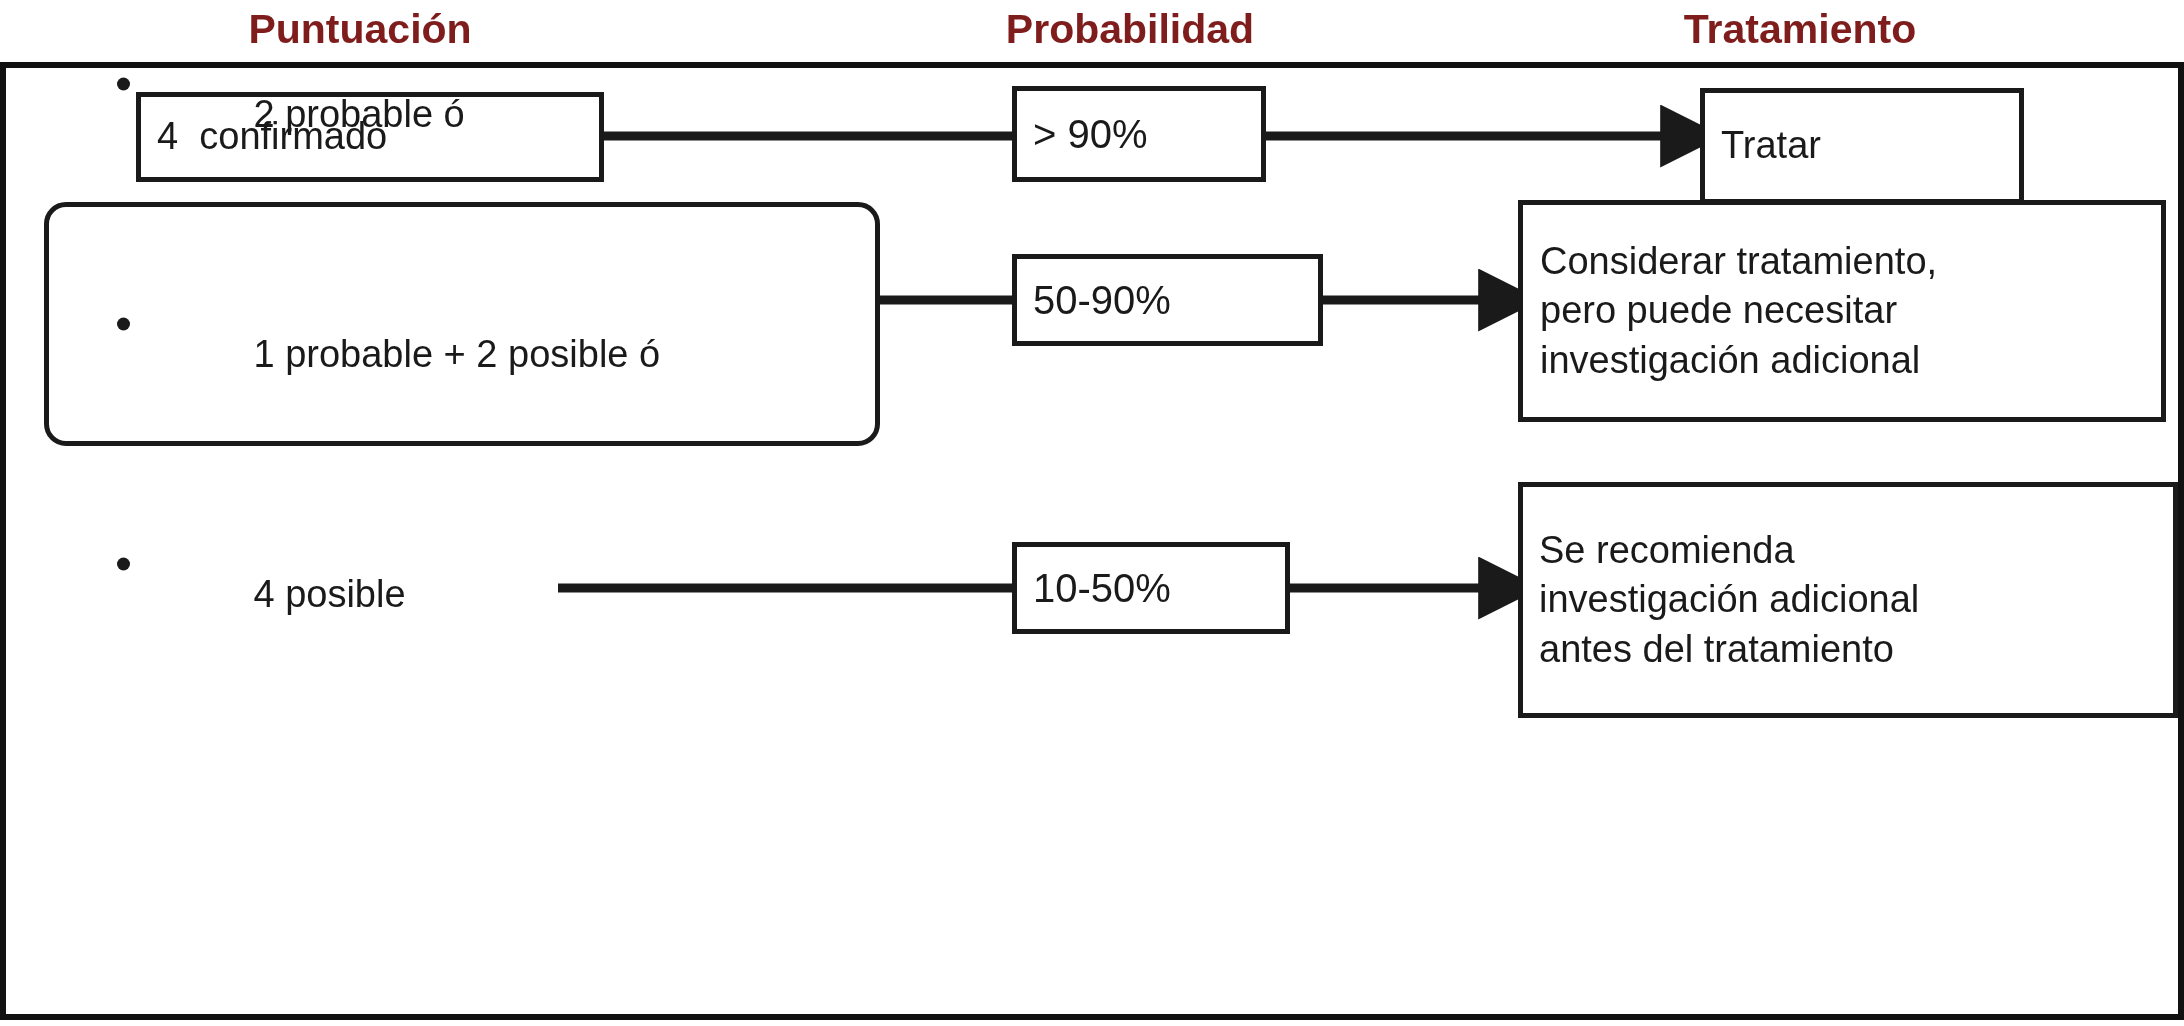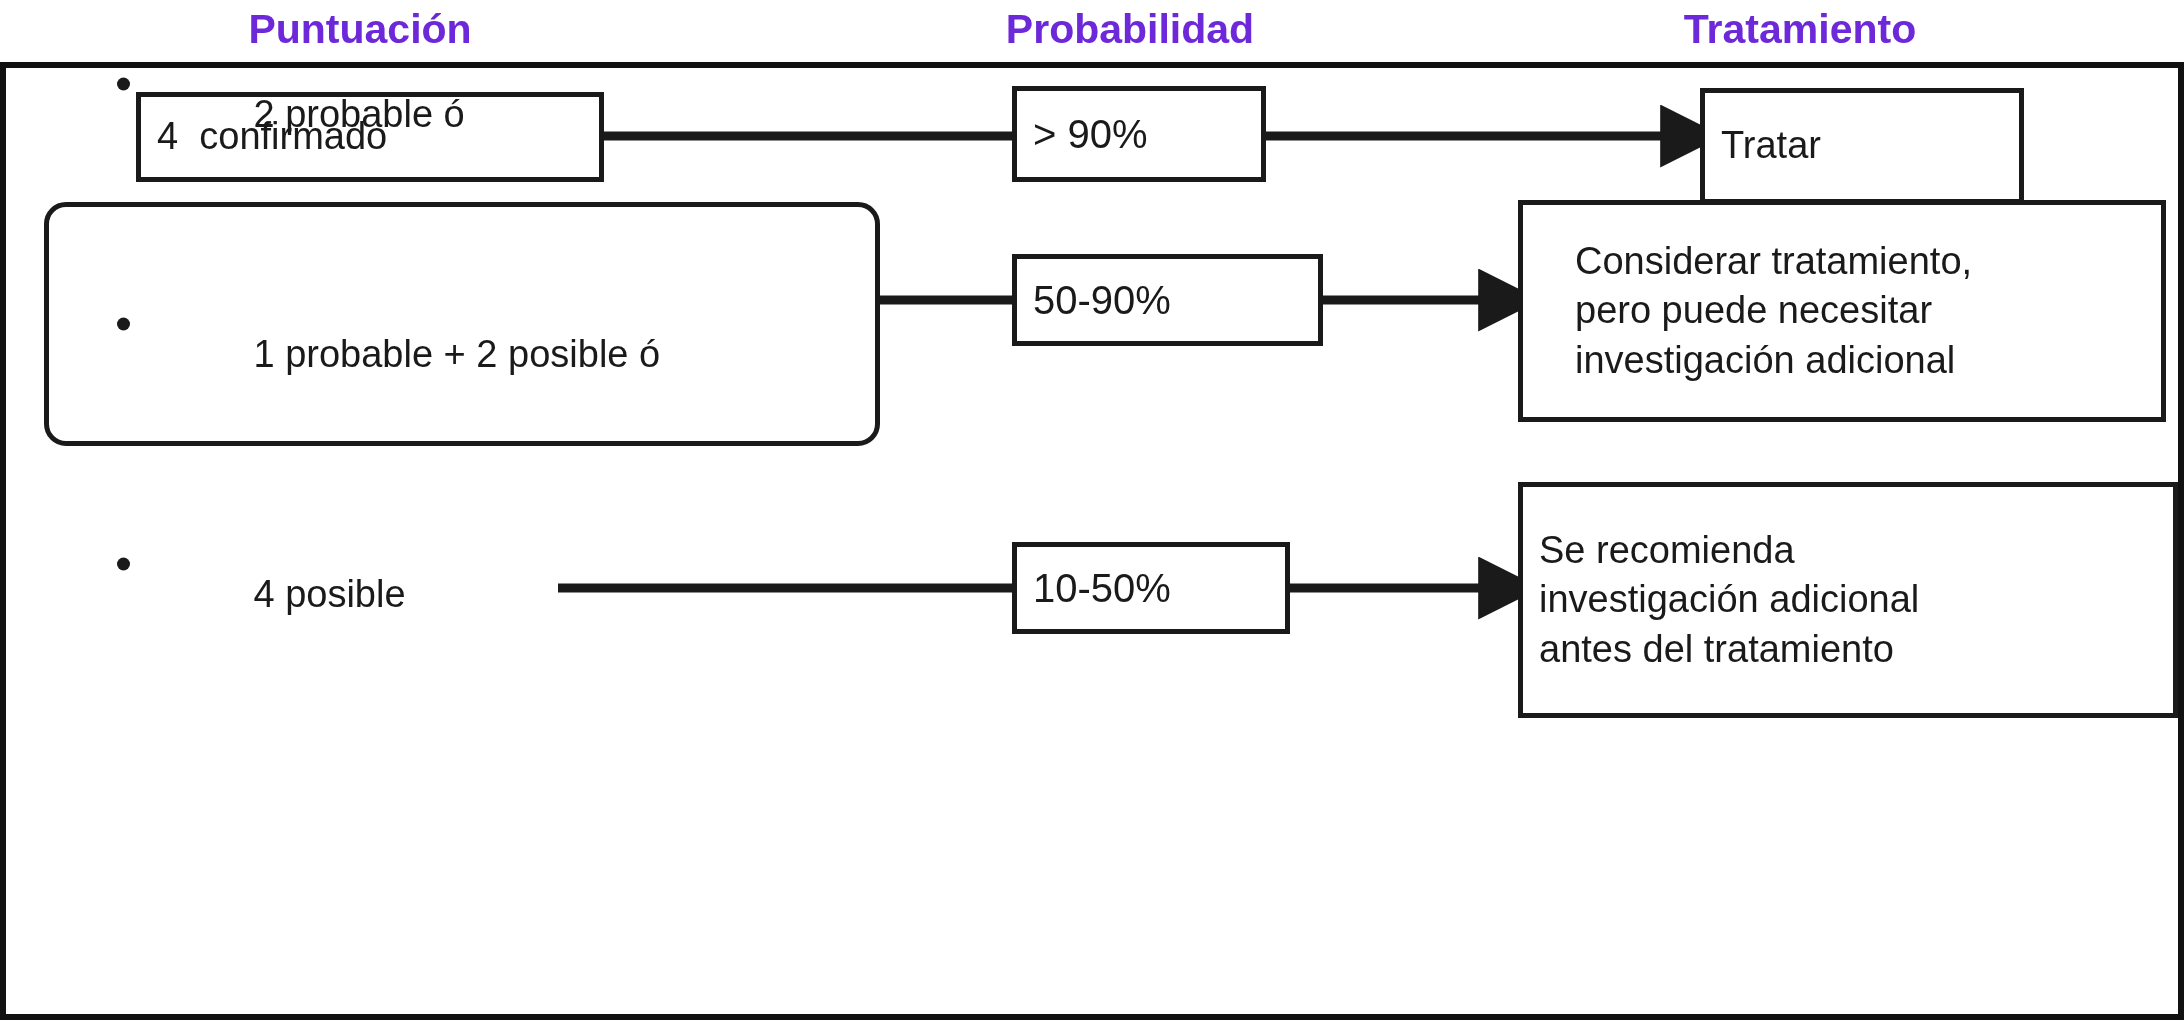--- a/index.html
+++ b/index.html
@@ -18,21 +18,21 @@
     background: #ffffff;
     overflow: hidden;
   }
   
   .col-header {
     position: absolute;
     top: 8px;
     font-size: 41px;
     font-weight: bold;
     text-align: center;
-    color: #6d28d9;
+    color: #7f1d1d;
     line-height: 1.05;
     letter-spacing: 0px;
   }
   #hdr-puntuacion { left: 60px;   width: 600px; }
   #hdr-probabilidad { left: 830px; width: 600px; }
   #hdr-tratamiento { left: 1500px; width: 600px; }
 
   
   .frame-line {
     position: absolute;
@@ -177,21 +177,21 @@
 
   <div class="node center" id="node-prob-low">
     <span class="node-text">10-50%</span>
   </div>
 
   <div class="node center" id="node-treat-treat">
     <span class="node-text">Tratar</span>
   </div>
 
   <div class="node left" id="node-treat-consider">
-    <span class="node-text wrap" style="padding-left:52px;">
+    <span class="node-text wrap" style="padding-left:17px;">
       <span>Considerar tratamiento,</span><br>
       <span>pero puede necesitar</span><br>
       <span>investigación adicional</span>
     </span>
   </div>
 
   <div class="node center" id="node-treat-more">
     <span class="node-text wrap">
       <span>Se recomienda</span><br>
       <span>investigación adicional</span><br>

